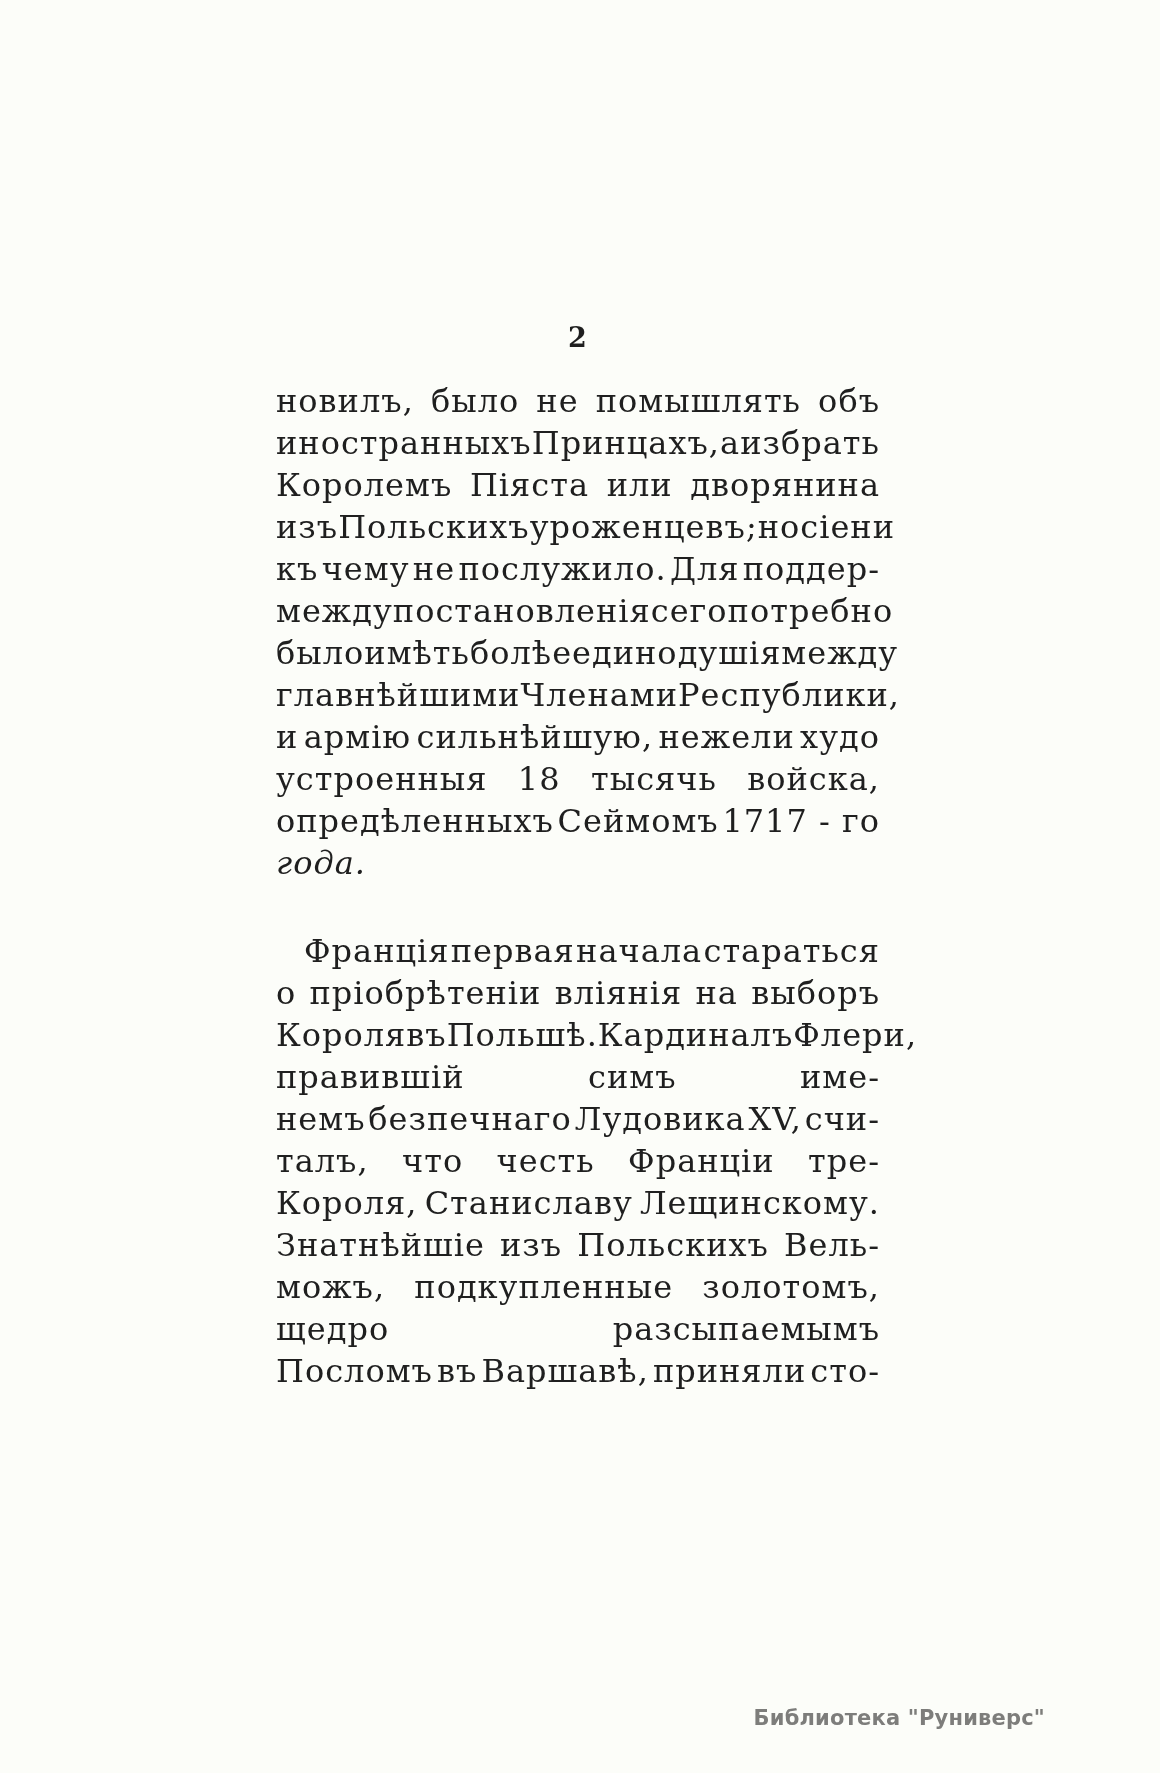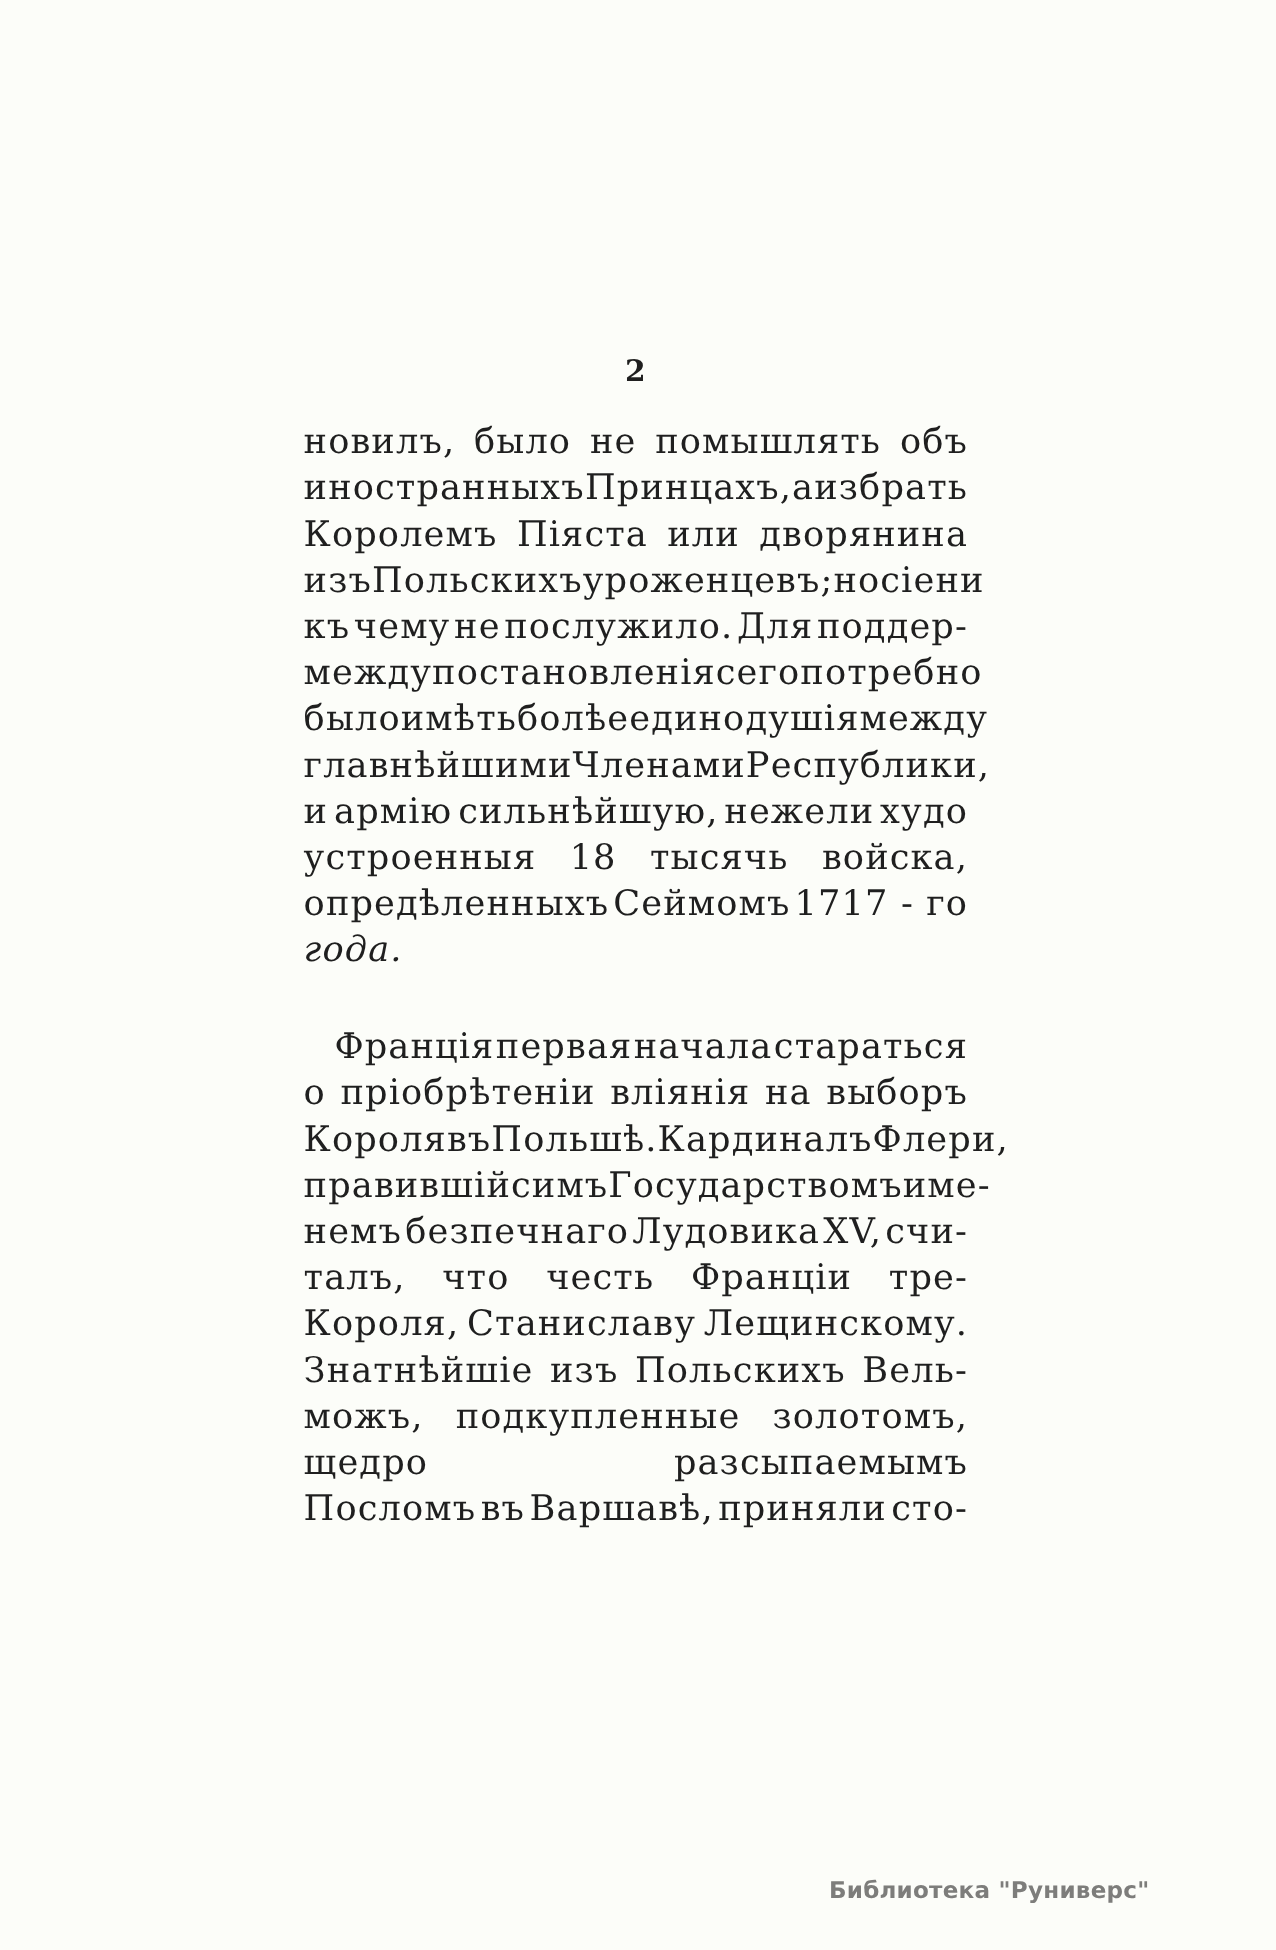--- a/index.html
+++ b/index.html
@@ -157,21 +157,20 @@
         <div class="line">
           <span class="word">Короля</span>
           <span class="word">въ</span>
           <span class="word">Польшѣ.</span>
           <span class="word">Кардиналъ</span>
           <span class="word">Флери,</span>
         </div>
         <div class="line">
           <span class="word">правившій</span>
           <span class="word">симъ</span>
-          <span class="word">Государствомъ</span>
           <span class="word">име-</span>
         </div>
         <div class="line">
           <span class="word">немъ</span>
           <span class="word">безпечнаго</span>
           <span class="word">Лудовика</span>
           <span class="word">XV,</span>
           <span class="word">счи-</span>
         </div>
         <div class="line">

